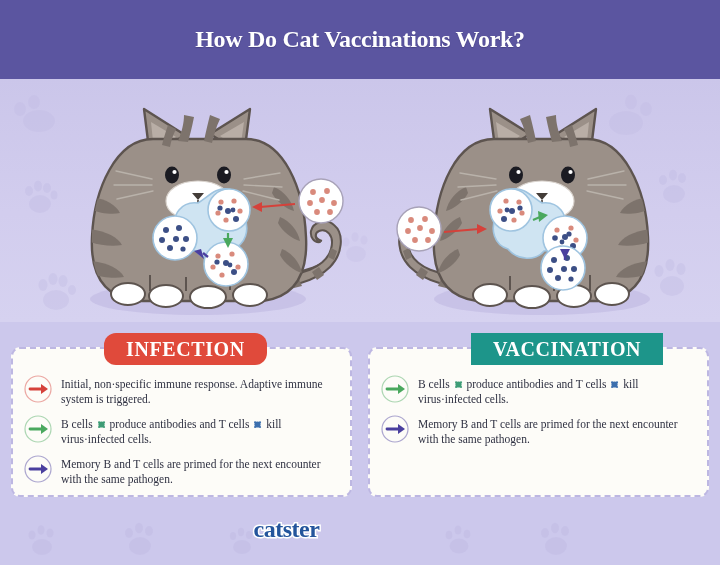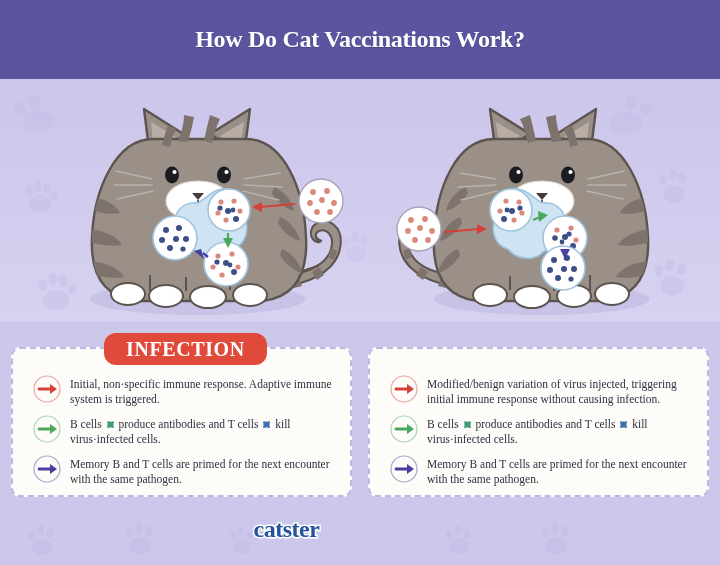--- a/index.html
+++ b/index.html
@@ -51,21 +51,21 @@
 
   
   .panel {
     position: absolute;
     top: 347px;
     width: 341px;
     height: 150px;
     background: #fdfcf8;
     border: 2px dashed #bdb7e2;
     border-radius: 9px;
-    padding: 20px 8px 8px 19px;
+    padding: 20px 8px 8px 10px;
   }
   #panel-infection   { left: 11px; }
   #panel-vaccination { left: 368px; }
 
   .banner {
     position: absolute;
     top: 333px;
     height: 32px;
     display: flex; align-items: center; justify-content: center;
     padding: 0 22px;
@@ -496,20 +496,23 @@
         <g>
           <path d="M213 181 L213 174" stroke="#4a3f9e" stroke-width="2.4" fill="none"></path>
           <path d="M208 174 L213 164 L218 174 Z" fill="#4a3f9e" transform="rotate(180 213 172)"></path>
         </g>
       </svg>
     </div>
   </div>
 
   <div class="banner" id="banner-infection">
     <span class="banner-text">INFECTION</span>
+  </div>
+  <div class="banner" id="banner-vaccination">
+    <span class="banner-text">VACCINATION</span>
   </div>
 
   <div class="panel" id="panel-infection">
     <div class="bullet-list" id="list-infection">
         <div class="bullet">
           <span class="bullet-icon">
             <svg width="30" height="30" viewBox="0 0 30 30">
               <circle cx="15" cy="15" r="13" fill="none" stroke="#d5413a" stroke-opacity="0.45" stroke-width="1.2"></circle>
               <path d="M7 15 L19 15" stroke="#d5413a" stroke-width="2.8" stroke-linecap="round"></path>
               <path d="M18 10 L25 15 L18 20 Z" fill="#d5413a"></path>
@@ -549,30 +552,20 @@
           </span>
           <div class="bullet-text">Memory B and T cells are primed for the next encounter with the same pathogen.</div>
         </div>
       </div>
   </div>
   <div class="panel" id="panel-vaccination">
     <div class="bullet-list" id="list-vaccination">
         <div class="bullet">
           <span class="bullet-icon">
             <svg width="30" height="30" viewBox="0 0 30 30">
-              <circle cx="15" cy="15" r="13" fill="none" stroke="#d5413a" stroke-opacity="0.45" stroke-width="1.2"></circle>
-              <path d="M7 15 L19 15" stroke="#d5413a" stroke-width="2.8" stroke-linecap="round"></path>
-              <path d="M18 10 L25 15 L18 20 Z" fill="#d5413a"></path>
-            </svg>
-          </span>
-          <div class="bullet-text">Modified/benign variation of virus injected, triggering initial immune response without causing infection.</div>
-        </div>
-        <div class="bullet">
-          <span class="bullet-icon">
-            <svg width="30" height="30" viewBox="0 0 30 30">
               <circle cx="15" cy="15" r="13" fill="none" stroke="#4aa85e" stroke-opacity="0.45" stroke-width="1.2"></circle>
               <path d="M7 15 L19 15" stroke="#4aa85e" stroke-width="2.8" stroke-linecap="round"></path>
               <path d="M18 10 L25 15 L18 20 Z" fill="#4aa85e"></path>
             </svg>
           </span>
           <div class="bullet-text">B cells <span class="cell-glyph"><svg width="9" height="9" viewBox="0 0 9 9">
                 <circle cx="4.5" cy="4.5" r="3.1" fill="#3e9c76"></circle>
                 <circle cx="2.1" cy="2.3" r="1.1" fill="#3e9c76"></circle>
                 <circle cx="7" cy="2.3" r="1.1" fill="#3e9c76"></circle>
                 <circle cx="2.1" cy="7" r="1.1" fill="#3e9c76"></circle>

